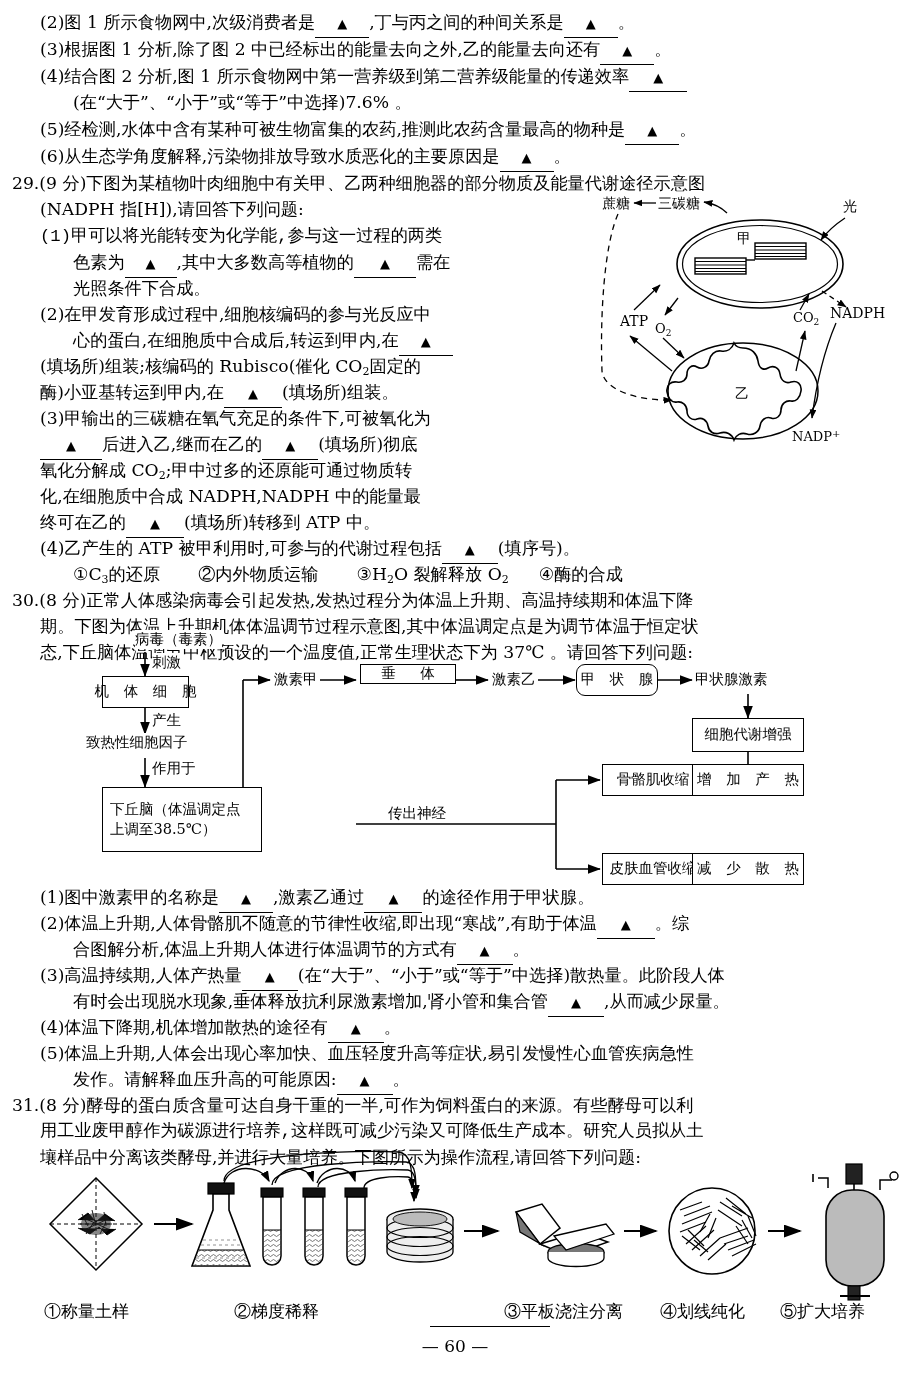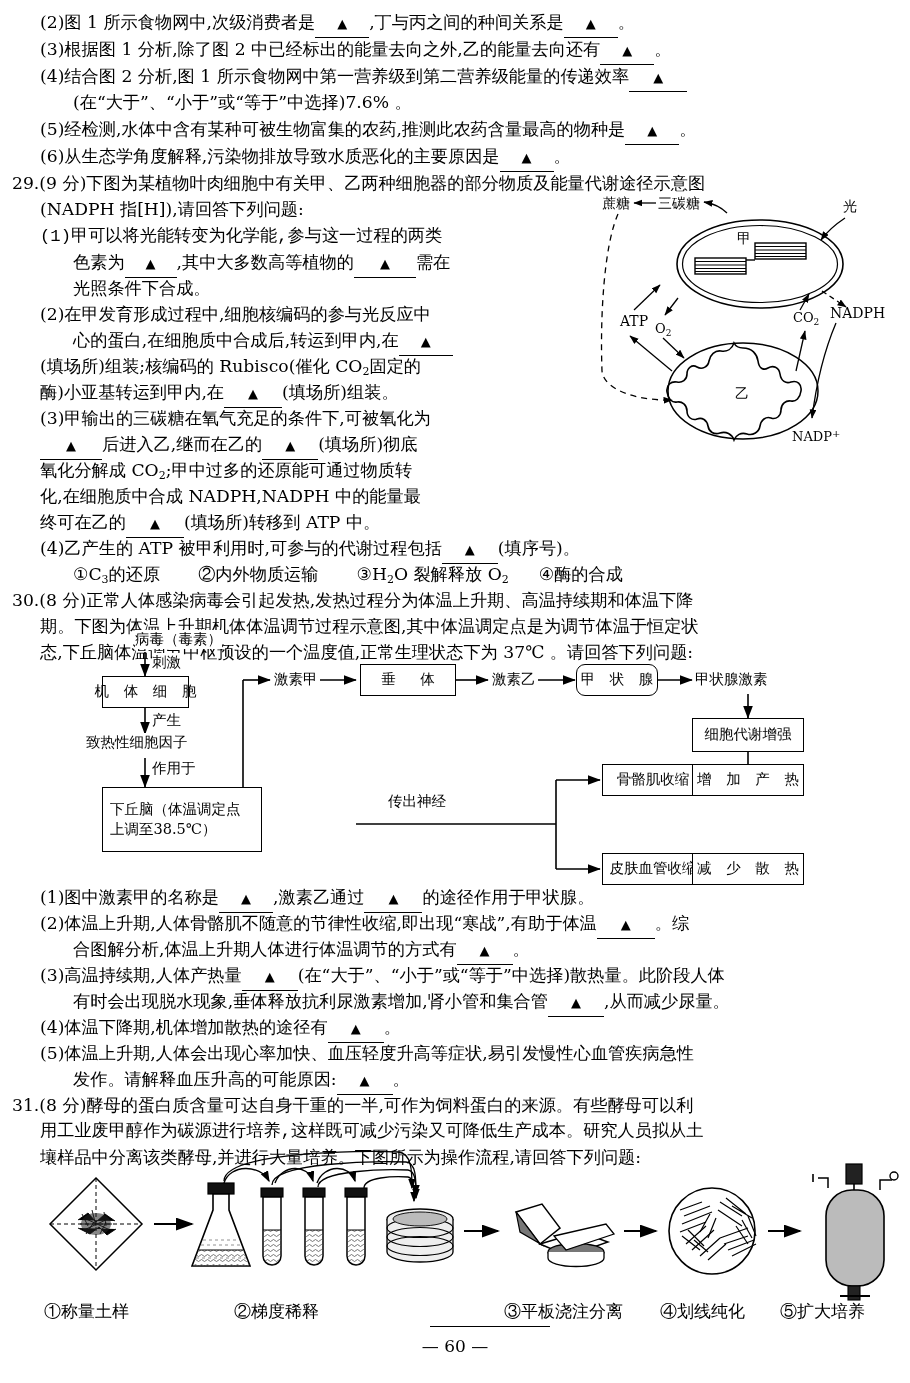--- a/index.html
+++ b/index.html
@@ -299,28 +299,28 @@
     <div class="flabel" style="left:64px; top:79px;">产生</div>
     <div class="flabel" style="left:-2px; top:101px;">致热性细胞因子</div>
     <div class="flabel" style="left:64px; top:127px;">作用于</div>
 
     <div class="fbox" style="left:14px; top:155px; width:160px; height:65px; flex-direction:column; align-items:flex-start; justify-content:center; padding-left:7px; text-align:left;">
       <span>下丘脑（体温调定点</span>
       <span>上调至38.5℃）</span>
     </div>
 
     <div class="flabel" style="left:186px; top:38px;">激素甲</div>
-    <div class="fbox sp" style="left:272px; top:32px; width:96px; height:32px;">垂　体</div>
+    <div class="fbox sp" style="left:272px; top:32px; width:96px; height:20px;">垂　体</div>
     <div class="flabel" style="left:404px; top:38px;">激素乙</div>
     <div class="fbox sp" style="left:488px; top:32px; width:82px; height:32px;border-radius:9px;">甲 状 腺</div>
     <div class="flabel" style="left:607px; top:38px;">甲状腺激素</div>
 
     <div class="fbox" style="left:604px; top:86px; width:112px; height:34px;">细胞代谢增强</div>
 
-    <div class="flabel" style="left:300px; top:160px;">传出神经</div>
+    <div class="flabel" style="left:300px; top:172px;">传出神经</div>
 
     <div class="fbox" style="left:514px; top:132px; width:102px; height:32px;">骨骼肌收缩</div>
     <div class="fbox sp" style="left:604px; top:132px; width:112px; height:32px; left:604px;">增 加 产 热</div>
 
     <div class="fbox" style="left:514px; top:221px; width:102px; height:32px;">皮肤血管收缩</div>
     <div class="fbox sp" style="left:604px; top:221px; width:112px; height:32px;">减 少 散 热</div>
   </div>
 
   <div class="blk qline" style="left:40px; top:885px;">
     <span>(1)</span><span>图中激素甲的名称是</span><span class="ul" style="width:54px;"><span class="tri">▲</span></span><span>,激素乙通过</span><span class="ul" style="width:58px;"><span class="tri">▲</span></span><span>的途径作用于甲状腺。</span>

